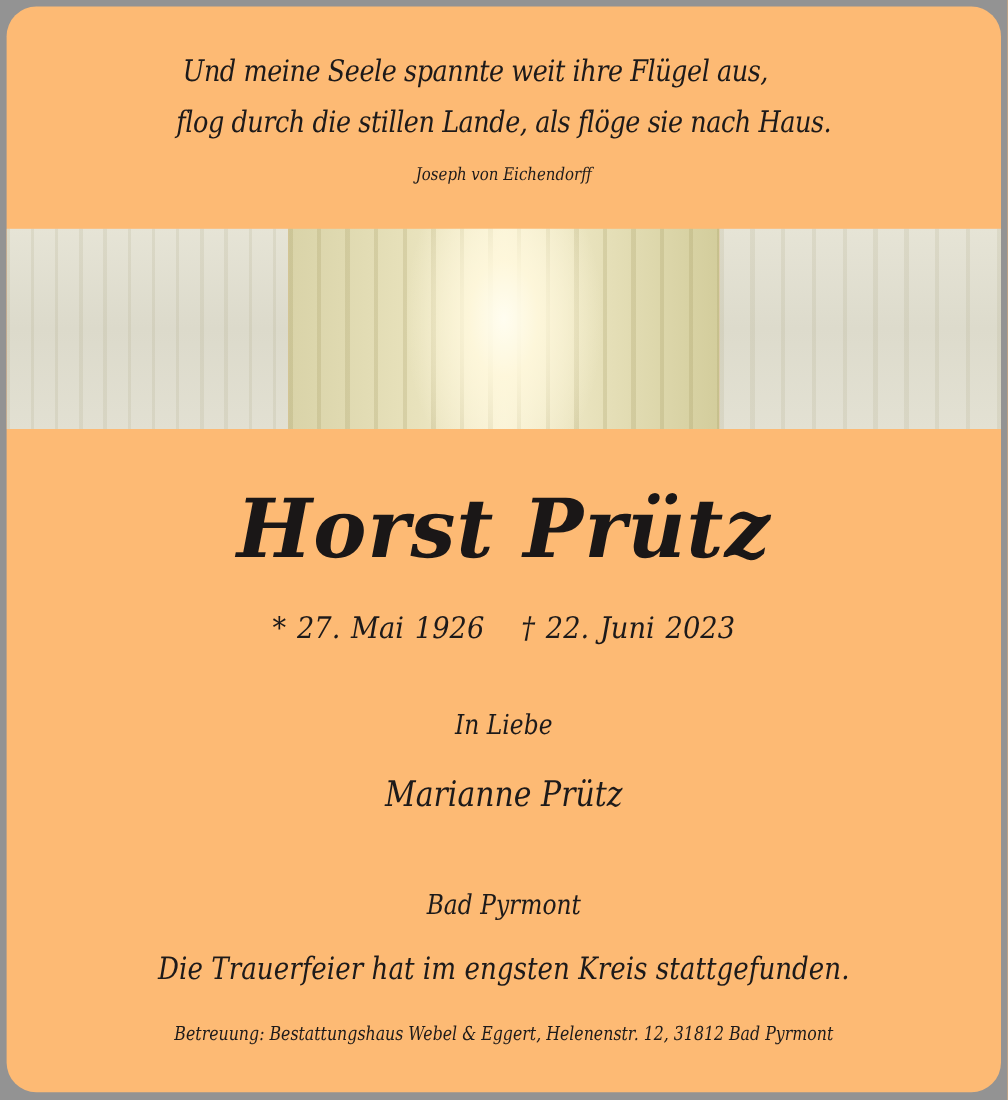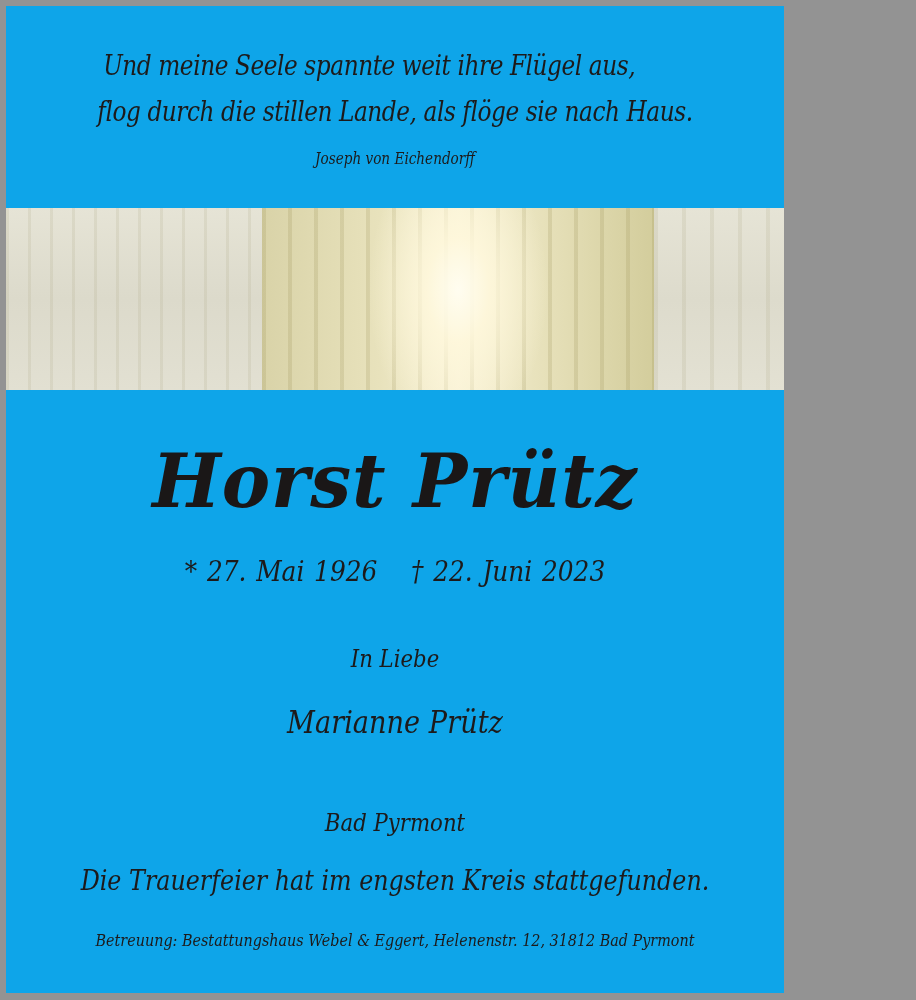--- a/index.html
+++ b/index.html
@@ -5,23 +5,24 @@
     html, body { margin: 0; padding: 0; }
     body {
       width: 916px; height: 1000px;
       background: #939393;
       position: relative;
       overflow: hidden;
     }
     .card {
       position: absolute;
       left: 6px; top: 6px;
-      width: 778px; height: 987px;
-      background: #0ea5e9;
+      width: 904px; height: 987px;
+      background: #fdba74;
       overflow: hidden;
+      border-radius: 27px;
     }
     .serif-it {
       font-family: "DejaVu Serif", "Liberation Serif", serif;
       font-style: italic;
       color: #1d1a1a;
       text-align: center;
       position: absolute;
       left: 0; right: 0;
       white-space: nowrap;
     }

